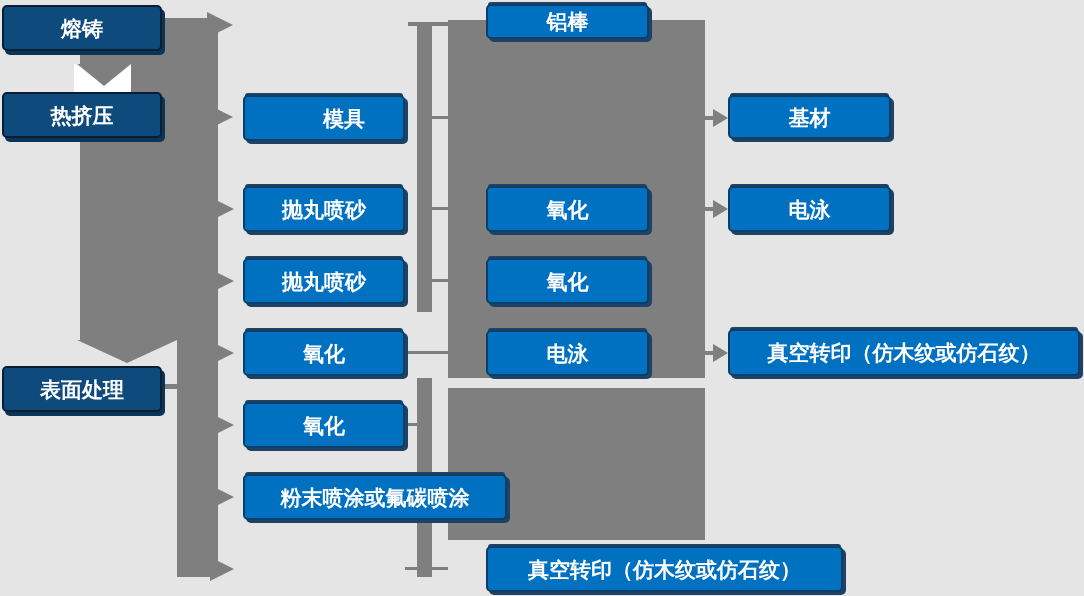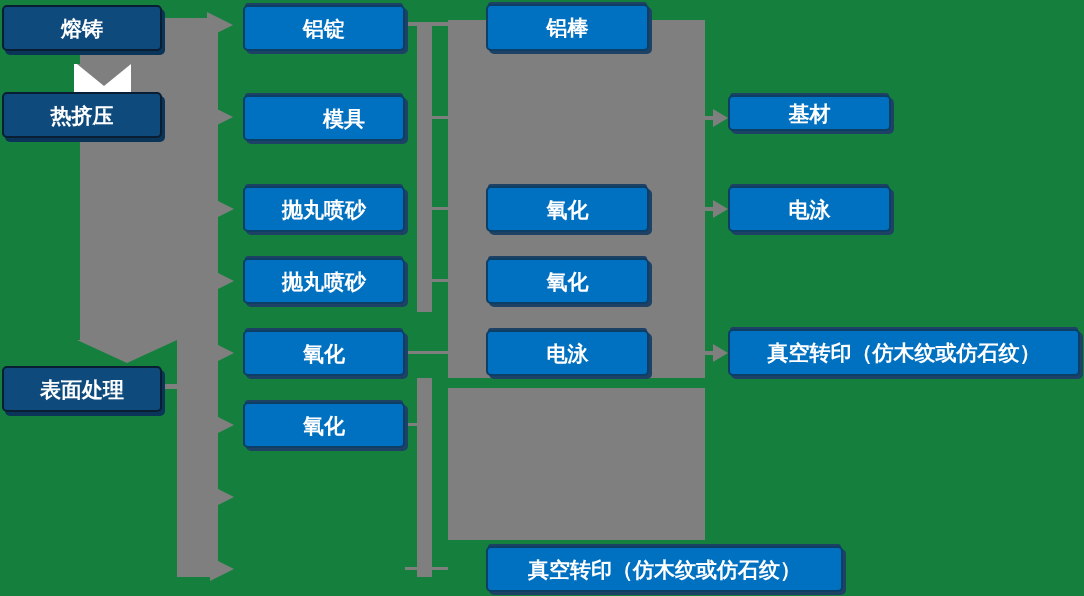--- a/index.html
+++ b/index.html
@@ -1,16 +1,16 @@
 <!DOCTYPE html>
 <html><head>
 <meta charset="utf-8">
 <style>
   html,body{margin:0;padding:0;background:#fff;}
-  #canvas{position:relative;width:1084px;height:596px;background:#15803d;overflow:hidden;
+  #canvas{position:relative;width:1084px;height:596px;background:#e5e5e5;overflow:hidden;
           font-family:"Liberation Sans","DejaVu Sans",sans-serif;}
   .conn{position:absolute;background:#7f7f7f;}
   .white-notch{position:absolute;background:#ffffff;}
   .tri{position:absolute;width:0;height:0;}
   .tri-right-big{border-top:13px solid transparent;border-bottom:13px solid transparent;border-left:26px solid #7f7f7f;}
   .tri-right{border-top:12px solid transparent;border-bottom:12px solid transparent;border-left:24px solid #7f7f7f;}
   .tri-right-sm{border-top:9px solid transparent;border-bottom:9px solid transparent;border-left:15px solid #7f7f7f;}
   .tri-down-1{border-left:27px solid transparent;border-right:27px solid transparent;border-top:22px solid #7f7f7f;}
   .tri-down-2{border-left:50px solid transparent;border-right:50px solid transparent;border-top:23px solid #7f7f7f;}
   .box{position:absolute;box-sizing:border-box;z-index:2;display:flex;align-items:center;justify-content:center;
@@ -69,30 +69,30 @@
     <div class="conn" style="left:705px;top:207px;width:10px;height:4px;"></div>
     <div class="tri tri-right-sm" style="left:713px;top:200px;"></div>
     <div class="conn" style="left:705px;top:351px;width:10px;height:4px;"></div>
     <div class="tri tri-right-sm" style="left:713px;top:344px;"></div>
   </div>
 
   <div class="box dark" style="left:2px;top:5px;width:160px;height:46px;">熔铸</div>
   <div class="box dark" style="left:2px;top:366px;width:160px;height:46px;">表面处理</div>
   <div class="box dark" style="left:2px;top:92px;width:160px;height:46px;">热挤压</div>
 
-  <div class="box light" style="left:243px;top:5px;width:162px;height:46px;">铝锭</div>
   <div class="box light" style="left:243px;top:95px;width:162px;height:46px;padding-left:40px;">模具</div>
   <div class="box light" style="left:243px;top:186px;width:162px;height:46px;">抛丸喷砂</div>
   <div class="box light" style="left:243px;top:258px;width:162px;height:46px;">抛丸喷砂</div>
   <div class="box light" style="left:243px;top:330px;width:162px;height:46px;">氧化</div>
   <div class="box light" style="left:243px;top:402px;width:162px;height:46px;">氧化</div>
+  <div class="box light" style="left:243px;top:474px;width:264px;height:46px;">粉末喷涂或氟碳喷涂</div>
 
-  <div class="box light" style="left:486px;top:4px;width:163px;height:47px;">铝棒</div>
+  <div class="box light" style="left:486px;top:4px;width:163px;height:35px;">铝棒</div>
   <div class="box light" style="left:486px;top:186px;width:163px;height:46px;">氧化</div>
   <div class="box light" style="left:486px;top:258px;width:163px;height:46px;">氧化</div>
   <div class="box light" style="left:486px;top:330px;width:163px;height:46px;">电泳</div>
   <div class="box light" style="left:486px;top:546px;width:357px;height:46px;">真空转印（仿木纹或仿石纹）</div>
 
-  <div class="box light" style="left:728px;top:95px;width:163px;height:36px;">基材</div>
+  <div class="box light" style="left:728px;top:95px;width:163px;height:44px;">基材</div>
   <div class="box light" style="left:728px;top:186px;width:163px;height:46px;">电泳</div>
   <div class="box light" style="left:728px;top:329px;width:352px;height:47px;">真空转印（仿木纹或仿石纹）</div>
 
 </div>
 
 </body></html>

